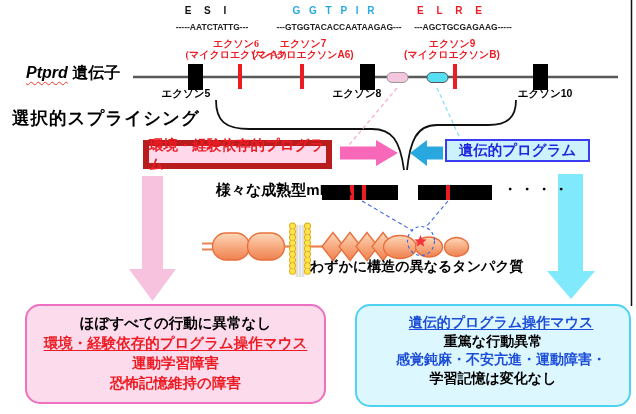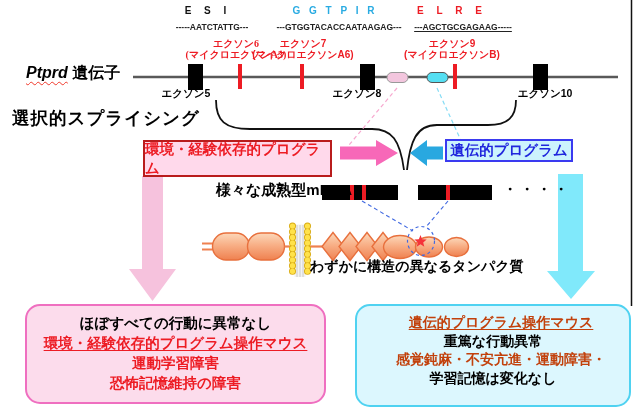--- a/index.html
+++ b/index.html
@@ -4,32 +4,32 @@
 <style>
   html,body{margin:0;padding:0;background:#fff;}
   .stage{position:relative;width:636px;height:414px;background:#fff;overflow:hidden;
          font-family:"Liberation Sans","DejaVu Sans",sans-serif;}
   svg.layer{position:absolute;left:0;top:0;width:636px;height:414px;}
   .t{position:absolute;white-space:nowrap;font-weight:bold;line-height:1;}
   .c{transform:translateX(-50%);}
   .aa{font-size:10px;letter-spacing:5px;}
   .dna{font-size:8.5px;color:#222;letter-spacing:0;}
   .red{color:#ed1c24;}
-  .blue{color:#c2410c;margin-left:16px;}
+  .blue{color:#1d4ed8;margin-left:16px;}
   .ltblue{color:#29abe2;}
   .mex{top:39px;text-align:center;font-size:10px;color:#ed1c24;font-weight:bold;}
   .mex div{line-height:10.5px;}
   .exlbl{top:88px;font-size:10.5px;color:#000;}
   .genetitle{left:26px;top:65px;font-size:16px;color:#000;}
   .genetitle .it{font-style:italic;text-decoration:underline wavy #f0392b 1px;text-underline-offset:3px;}
   .heading{left:12px;top:110px;font-size:17.5px;color:#000;letter-spacing:1px;}
   .progbox{position:absolute;display:flex;align-items:center;justify-content:center;
            font-weight:bold;font-size:14.5px;box-sizing:border-box;}
-  .envprog{left:143px;top:140px;width:189px;height:37px;border:2px solid #b91c1c;background:#ffd9eb;color:#ed1c24;}
-  .genprog{left:445px;top:139px;width:128px;height:23px;border:2px solid #3a3af0;background:#ccf3fd;color:#2026dd;}
+  .envprog{left:143px;top:140px;width:189px;height:29px;border:6px solid #b91c1c;background:#ffd9eb;color:#ed1c24;}
+  .genprog{left:445px;top:139px;width:145px;height:23px;border:2px solid #3a3af0;background:#ccf3fd;color:#2026dd;}
   .outbox{position:absolute;box-sizing:border-box;border-radius:15px;text-align:center;padding-top:7px;}
   .outenv{left:25px;top:304px;width:301px;height:100px;border:2px solid #ef6fc0;background:#fcdcec;}
   .outgen{left:355px;top:304px;width:276px;height:103px;border:2px solid #4fd2f1;background:#dcf7fe;}
   .outenv .ln{font-weight:bold;font-size:14.5px;line-height:20px;}
   .outgen .ln{font-weight:bold;font-size:14px;line-height:18.5px;}
   .ul{text-decoration:underline;text-underline-offset:2px;}
   .blk{color:#000;}
 </style>
 </head>
 <body>
@@ -107,21 +107,21 @@
     </g>
 
     <ellipse cx="421" cy="241" rx="13.5" ry="14.5" fill="none" stroke="#4169e1" stroke-width="1.2" stroke-dasharray="3 3"></ellipse>
   </svg>
 
   <div class="t c aa" style="left:208px;top:6px;color:#111;">E S I</div>
   <div class="t c dna" style="left:212px;top:23px;">-----AATCTATTG---</div>
   <div class="t c aa ltblue" style="left:335px;top:6px;letter-spacing:3px;">G G T P I R</div>
   <div class="t c dna" style="left:339px;top:23px;">---GTGGTACACCAATAAGAG---</div>
   <div class="t c aa red" style="left:452px;top:6px;">E L R E</div>
-  <div class="t c dna" style="left:463px;top:23px;text-decoration:underline;">---AGCTGCGAGAAG-----</div>
+  <div class="t c dna" style="left:463px;top:23px;">---AGCTGCGAGAAG-----</div>
 
   <div class="t c mex" style="left:236px;font-family:Liberation Serif, serif;">
     <div>エクソン6</div>
     <div>(マイクロエクソンA3)</div>
   </div>
   <div class="t c mex" style="left:303px;">
     <div>エクソン7</div>
     <div>(マイクロエクソンA6)</div>
   </div>
   <div class="t c mex" style="left:452px;">

